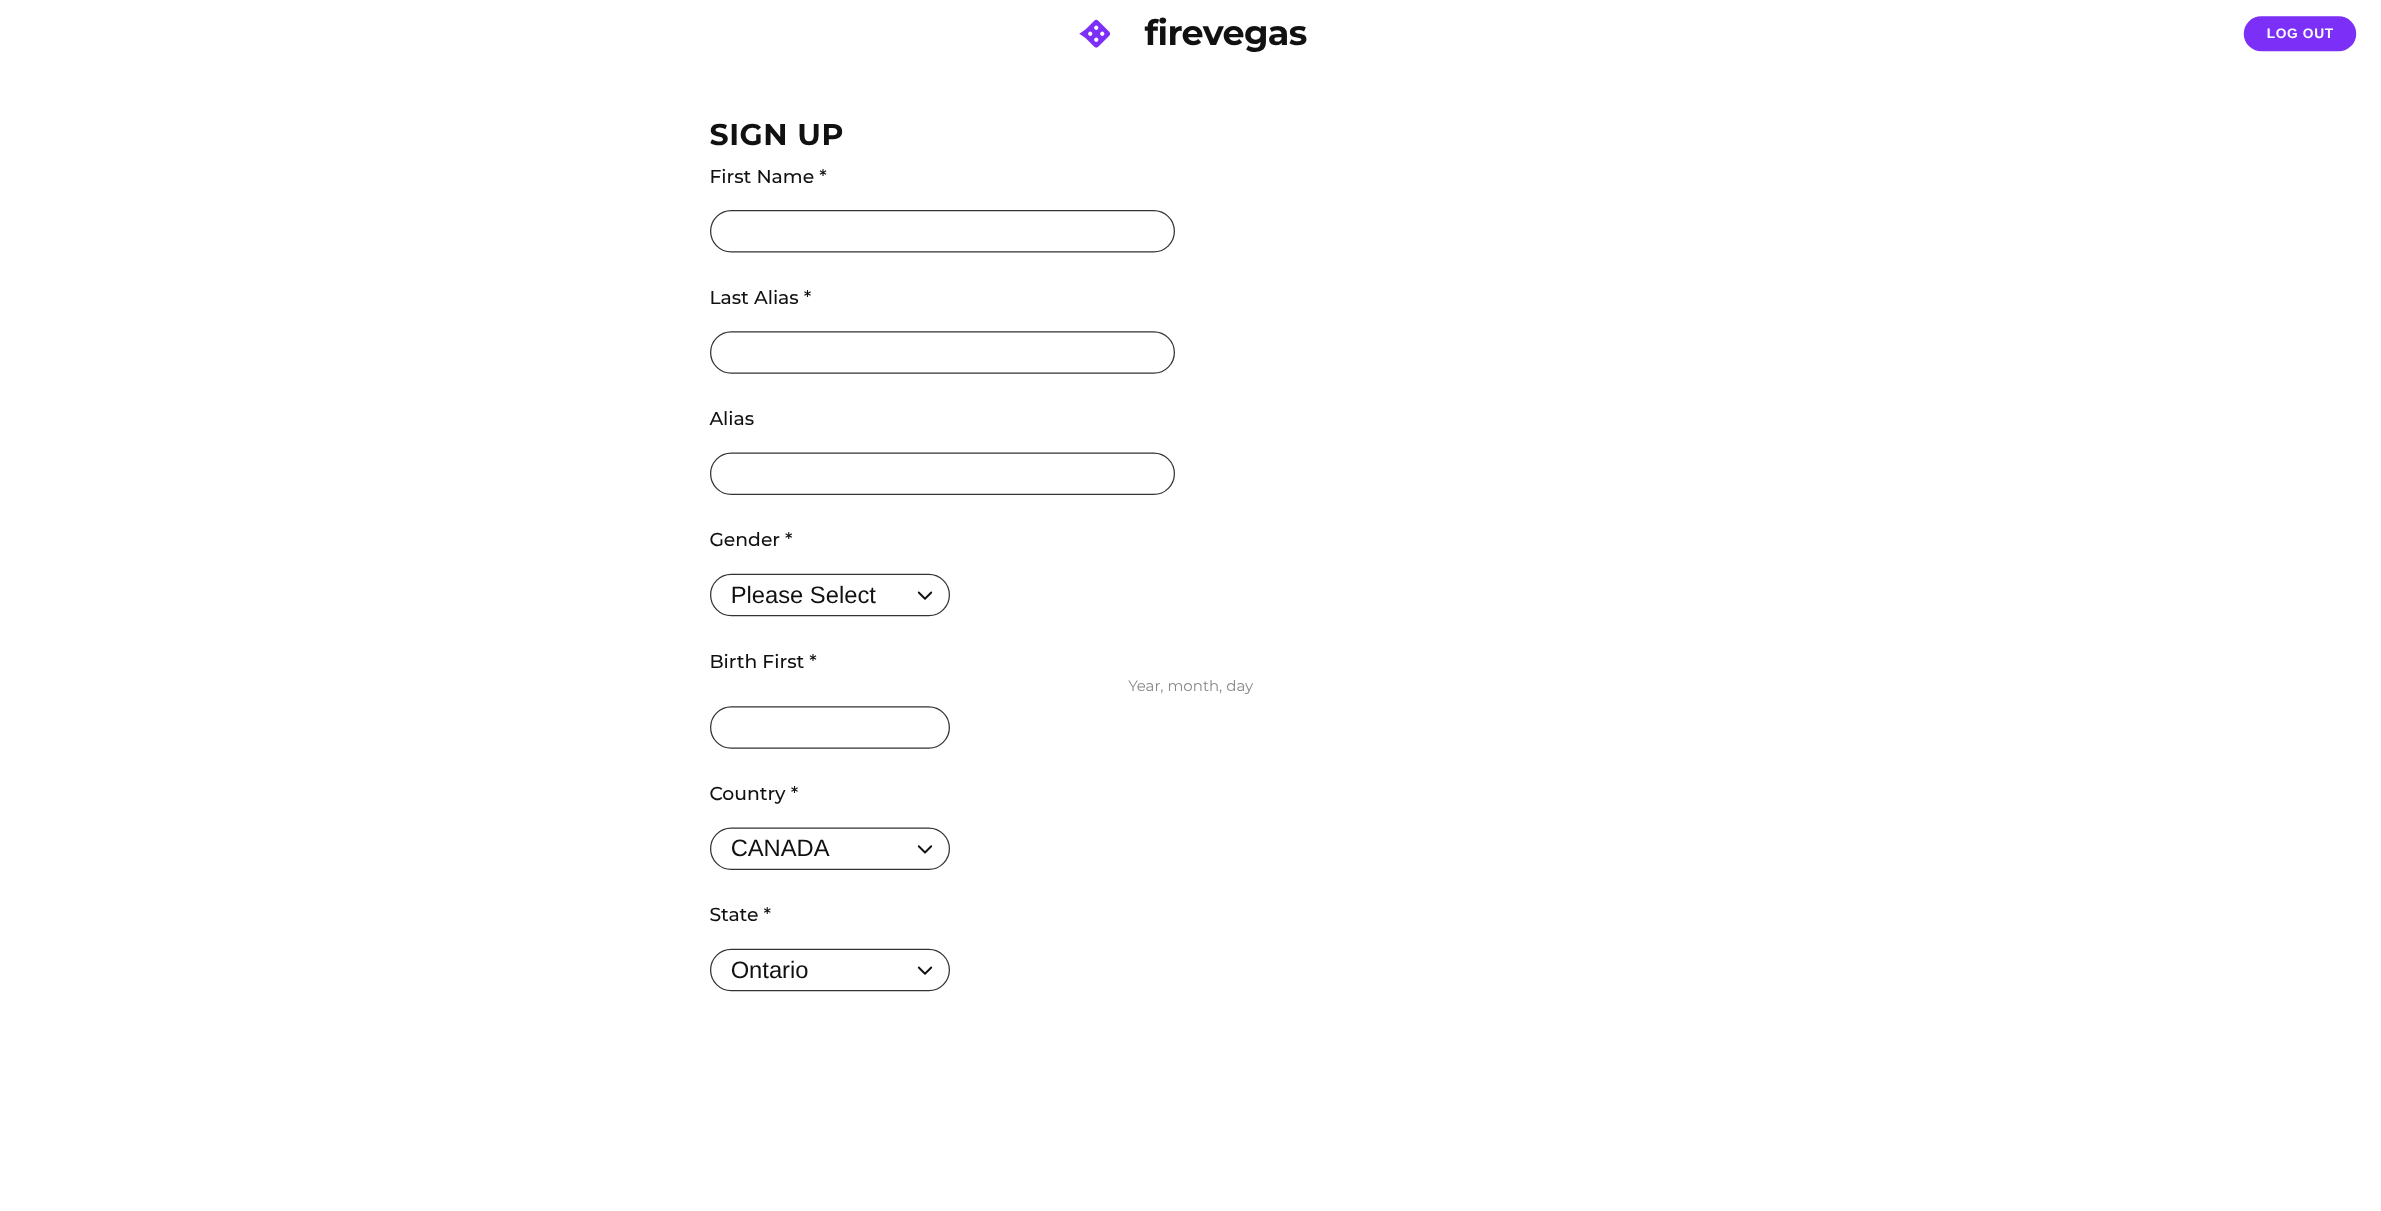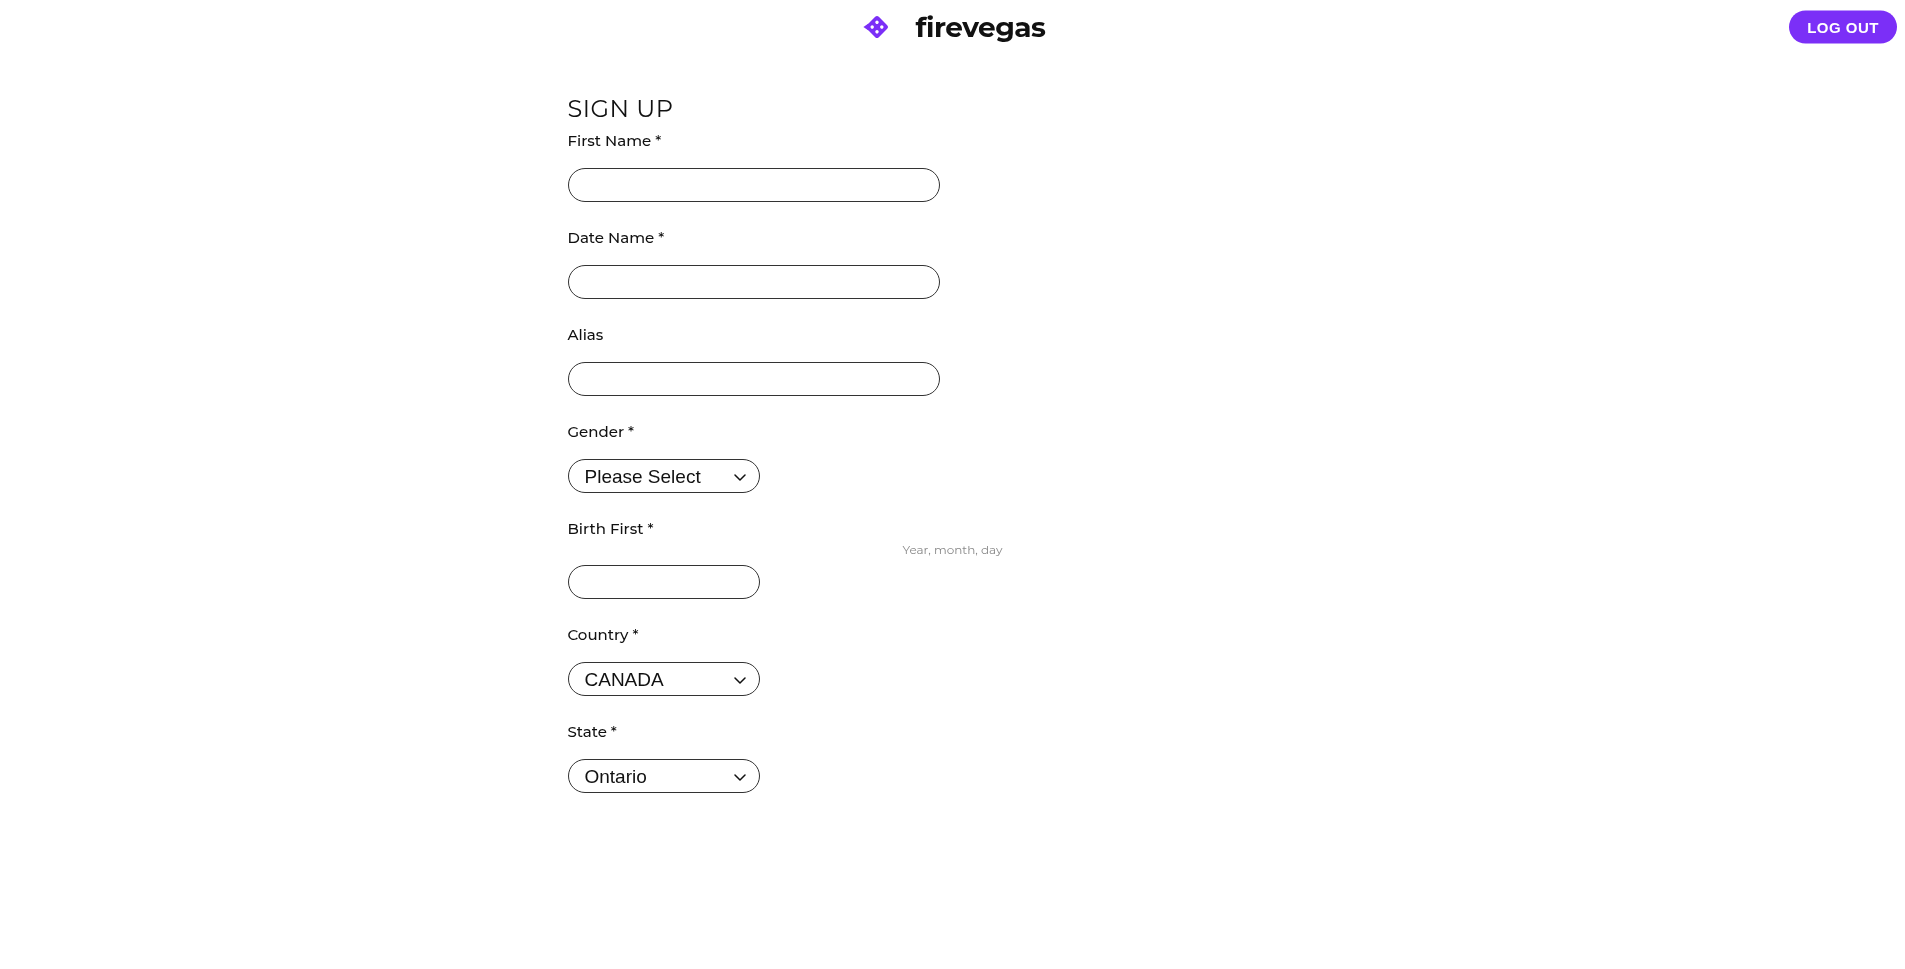--- a/index.html
+++ b/index.html
@@ -31,41 +31,41 @@
       position: relative;
     }
     .logo-text {
       font-size: 28px;
       font-weight: 700;
       color: #111111;
       letter-spacing: -0.5px;
     }
     .logout-btn {
       position: absolute;
-      right: 8px;
+      right: 20px;
       top: 50%;
       transform: translateY(-50%);
       background: #7b2ff7;
       color: #ffffff;
       border: none;
       padding: 8px 18px;
       border-radius: 20px;
-      font-size: 15px;
+      font-size: 11px;
       font-weight: 700;
       letter-spacing: 0.5px;
       cursor: pointer;
     }
     .container {
       max-width: 770px;
       margin: 0 auto;
       padding: 40px 0 40px 0;
     }
     .page-title {
       font-size: 24px;
-      font-weight: 400;
+      font-weight: 700;
       letter-spacing: 0.5px;
       margin-bottom: 8px;
     }
     .form-group {
       margin-bottom: 26px;
     }
     .form-label {
       display: block;
       font-size: 15px;
       font-weight: 500;
@@ -153,21 +153,21 @@
 <div class="container">
   <h1 class="page-title">SIGN UP</h1>
 
   <div class="form-group first-group">
     <label class="form-label">First Name *</label>
     <input type="text" class="text-input" value="" style="">
   </div>
 
 
   <div class="form-group">
-    <label class="form-label">Date Name *</label>
+    <label class="form-label">Last Alias *</label>
     <input type="text" class="text-input" value="" style="">
   </div>
 
   <div class="form-group">
     <label class="form-label">Alias</label>
     <input type="text" class="text-input" value="" style="">
   </div>
 
   <div class="form-group">
     <label class="form-label">Gender *</label>

